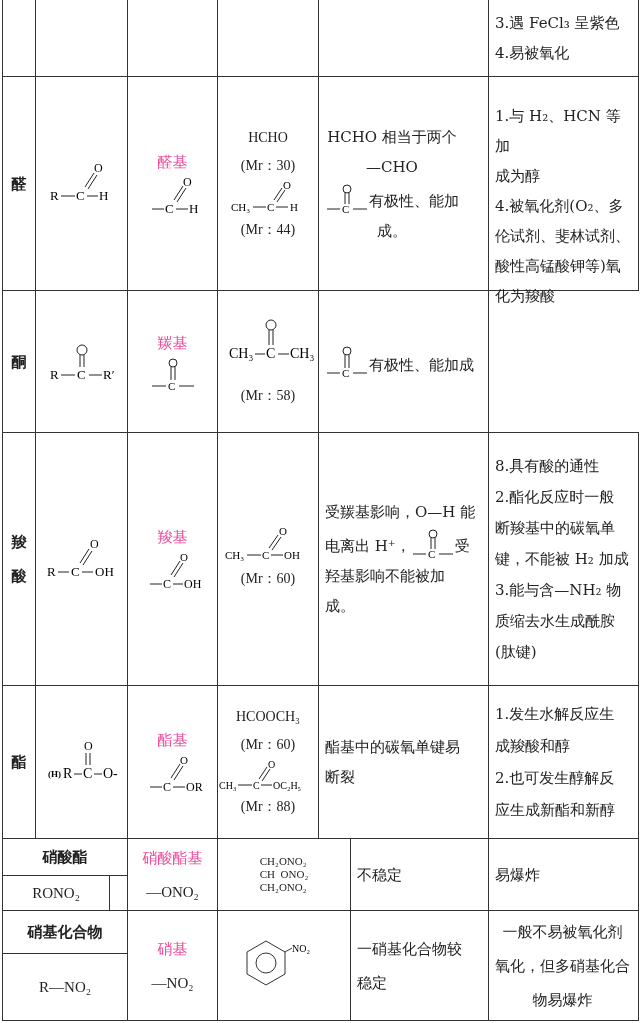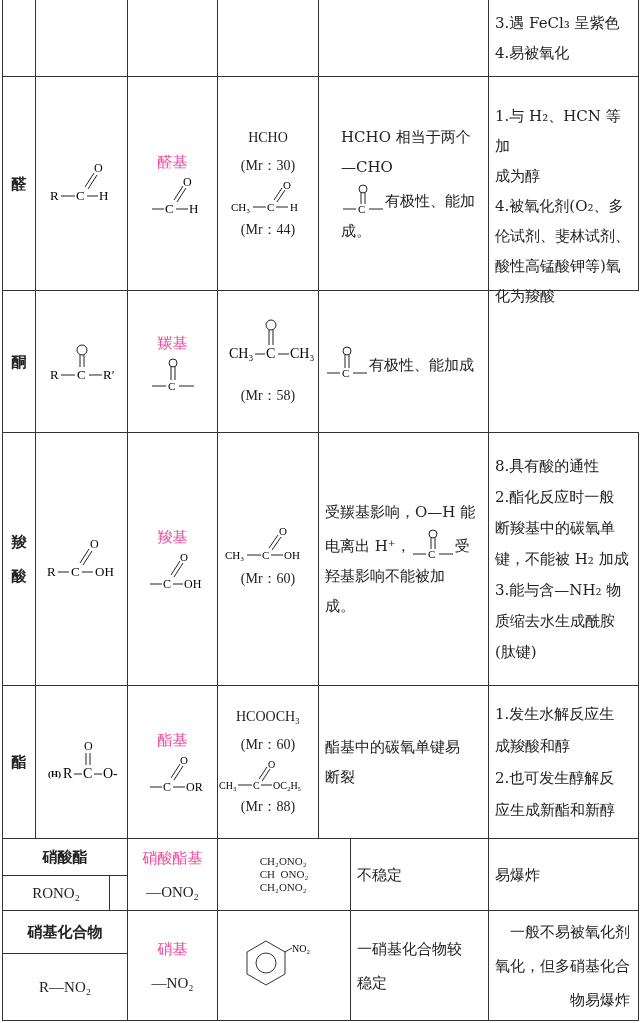--- a/index.html
+++ b/index.html
@@ -73,21 +73,21 @@
         <line x1="46" y1="20" x2="54" y2="8" stroke="#222" stroke-width="1"></line>
         <line x1="49" y1="22" x2="57" y2="10" stroke="#222" stroke-width="1"></line>
         <text x="55" y="9" font-size="11">O</text>
         <line x1="48" y1="27" x2="60" y2="27" stroke="#222" stroke-width="1"></line>
         <text x="62" y="31" font-size="11">H</text>
       </svg>
       <span class="chem">(Mr：44)</span>
     </div>
   </div>
   <div class="cell left" style="left:318px;top:76px;width:171px;height:215px;">
-    <div class="vcol" style="align-items:flex-start;line-height:30px;margin-left:16px;">
+    <div class="vcol" style="align-items:center;line-height:30px;">
       <span>HCHO 相当于两个</span>
       <span>—CHO</span>
       <span style="display:flex;align-items:flex-end;">
         <svg width="44" height="34">
           <circle cx="22" cy="7" r="4" fill="none" stroke="#222" stroke-width="1"></circle>
           <line x1="20" y1="11" x2="20" y2="22" stroke="#222" stroke-width="1"></line>
           <line x1="24" y1="11" x2="24" y2="22" stroke="#222" stroke-width="1"></line>
           <text x="17" y="31" font-size="11">C</text>
           <line x1="2" y1="27" x2="15" y2="27" stroke="#222" stroke-width="1"></line>
           <line x1="28" y1="27" x2="42" y2="27" stroke="#222" stroke-width="1"></line>
@@ -352,20 +352,20 @@
       <text x="58" y="21" font-size="10">NO₂</text>
     </svg>
   </div>
   <div class="cell left" style="left:350px;top:910px;width:139px;height:111px;">
     <div class="vcol" style="align-items:flex-start;line-height:34px;">
       <span>一硝基化合物较</span>
       <span>稳定</span>
     </div>
   </div>
   <div class="cell left" style="left:488px;top:910px;width:151px;height:111px;">
-    <div class="vcol" style="align-items:flex-end;line-height:34px;">
+    <div class="vcol" style="align-items:center;line-height:34px;">
       <span>一般不易被氧化剂</span>
       <span>氧化，但多硝基化合</span>
       <span>物易爆炸</span>
     </div>
   </div>
 
 </div>
 
 </body></html>

